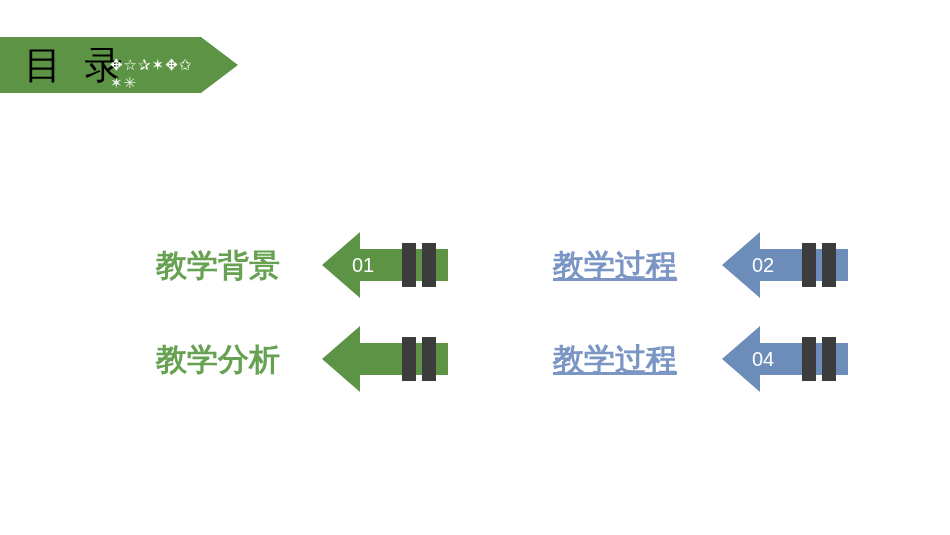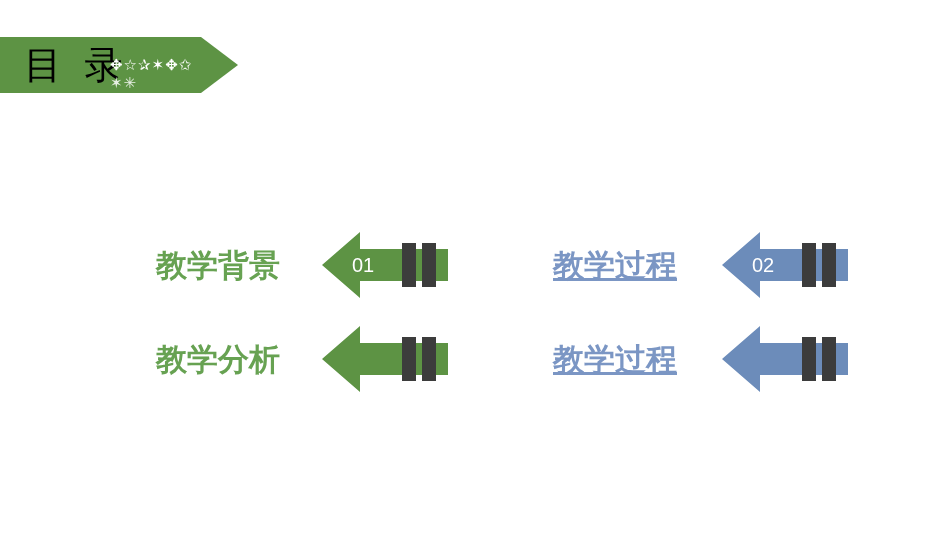--- a/index.html
+++ b/index.html
@@ -94,18 +94,19 @@
       <span class="arrow-number">02</span>
       <div class="bar b1"></div>
       <div class="bar b2"></div>
     </div>
   </div>
 
   <div class="toc-item theme-blue" style="left:553px;top:341px;width:420px;height:66px;">
     <span class="toc-label">教学过程</span>
     <div class="toc-arrow" style="left:169px;top:-15px;">
       <div class="arrow-shape"></div>
+      <span class="arrow-number">04</span>
       <div class="bar b1"></div>
       <div class="bar b2"></div>
     </div>
   </div>
 
 </div>
 
 </body></html>

